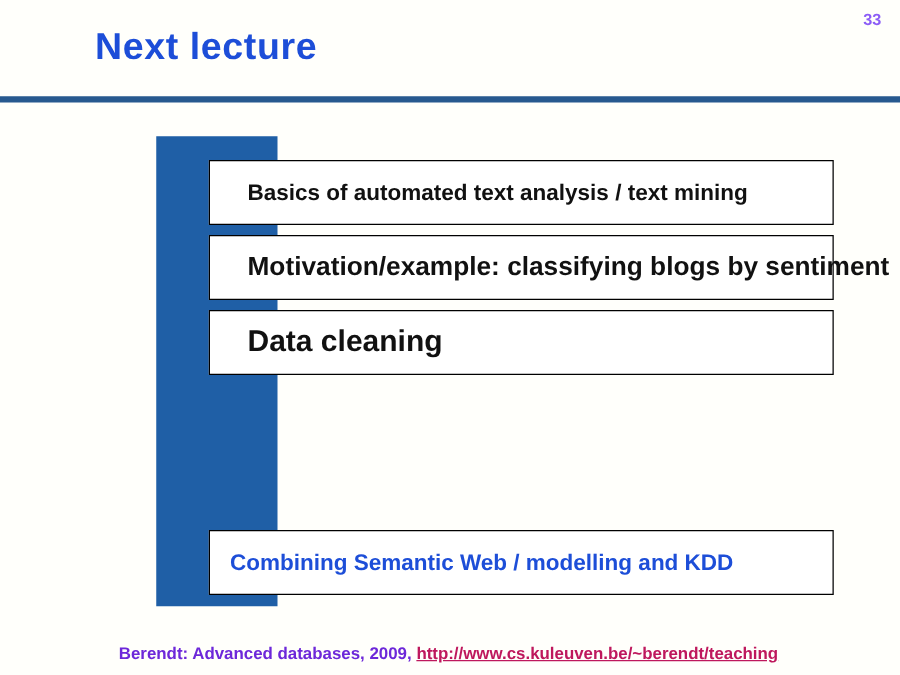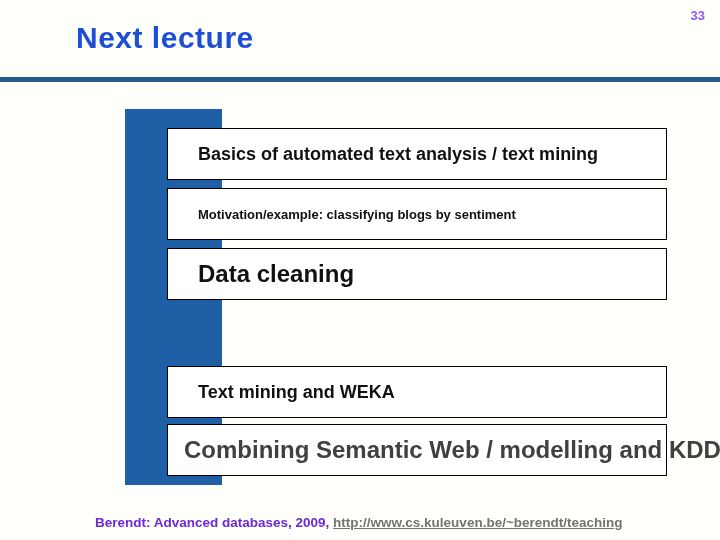--- a/index.html
+++ b/index.html
@@ -56,35 +56,35 @@
     border: 1.5px solid #000000;
     box-sizing: border-box;
     display: flex;
     align-items: center;
     padding-left: 30px;
     white-space: nowrap;
     overflow: visible;
     color: #111111;
   }
   .box-1 { top: 128px; font-size: 18px; }
-  .box-2 { top: 188px; font-size: 13px; }
+  .box-2 { top: 188px; font-size: 21px; }
   .box-3 { top: 248px; font-size: 24px; }
   .box-4 { top: 308px; font-size: 19px; }
   .box-5 { top: 366px; font-size: 18px; }
-  .box-6 { top: 424px; font-size: 24px; color: #404040; padding-left: 16px; }
+  .box-6 { top: 424px; font-size: 18px; color: #1d4ed8; padding-left: 16px; }
   .footer {
     position: absolute;
     left: 95px;
     top: 515px;
     font-size: 13.5px;
     white-space: nowrap;
   }
   .footer-credit { color: #6d28d9; }
   .footer-link {
-    color: #737373;
+    color: #be185d;
     text-decoration: underline;
     cursor: pointer;
   }
 </style>
 </head>
 <body>
 
 <div class="slide">
 
   <div class="slide-title">Next lecture</div>
@@ -101,23 +101,20 @@
 
   <div class="agenda-box box-2">
     <span>Motivation/example: classifying blogs by sentiment</span>
   </div>
 
   <div class="agenda-box box-3">
     <span>Data cleaning</span>
   </div>
 
 
-  <div class="agenda-box box-5">
-    <span>Text mining and WEKA</span>
-  </div>
 
   <div class="agenda-box box-6">
     <span>Combining Semantic Web / modelling and KDD</span>
   </div>
 
   <div class="footer">
     <span class="footer-credit">Berendt: Advanced databases, 2009, </span><a class="footer-link">http://www.cs.kuleuven.be/~berendt/teaching</a>
   </div>
 
 </div>

